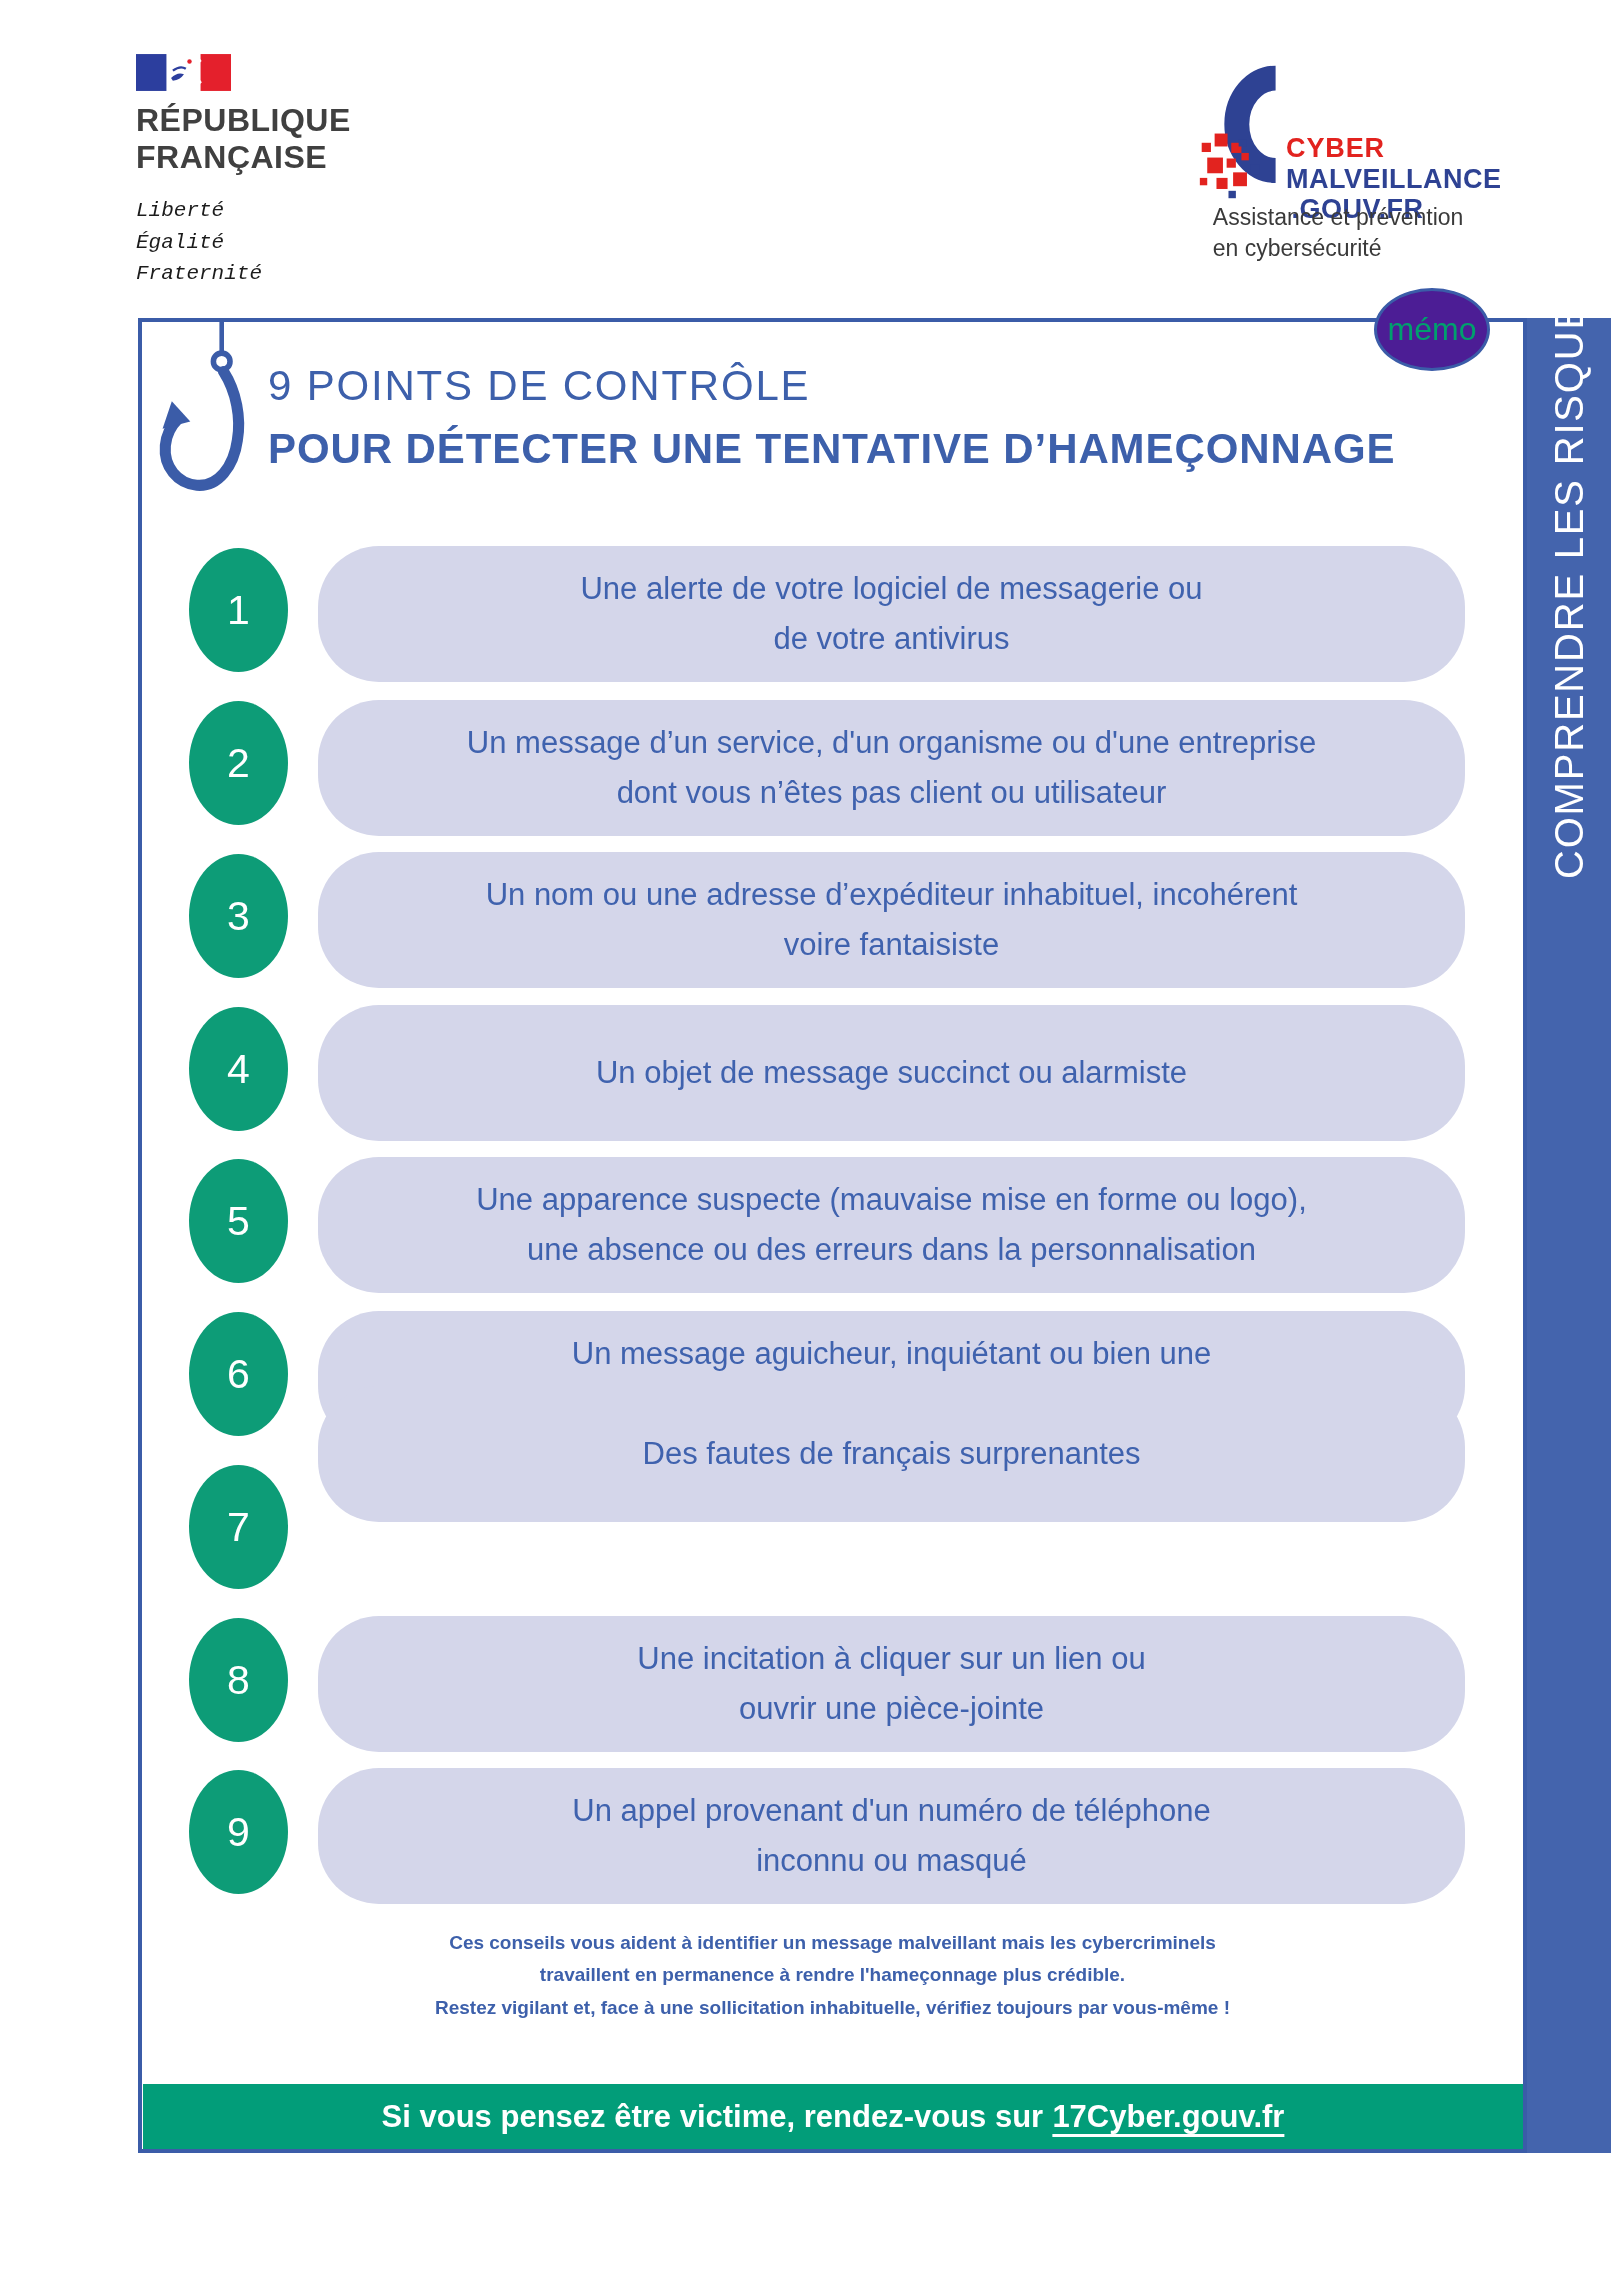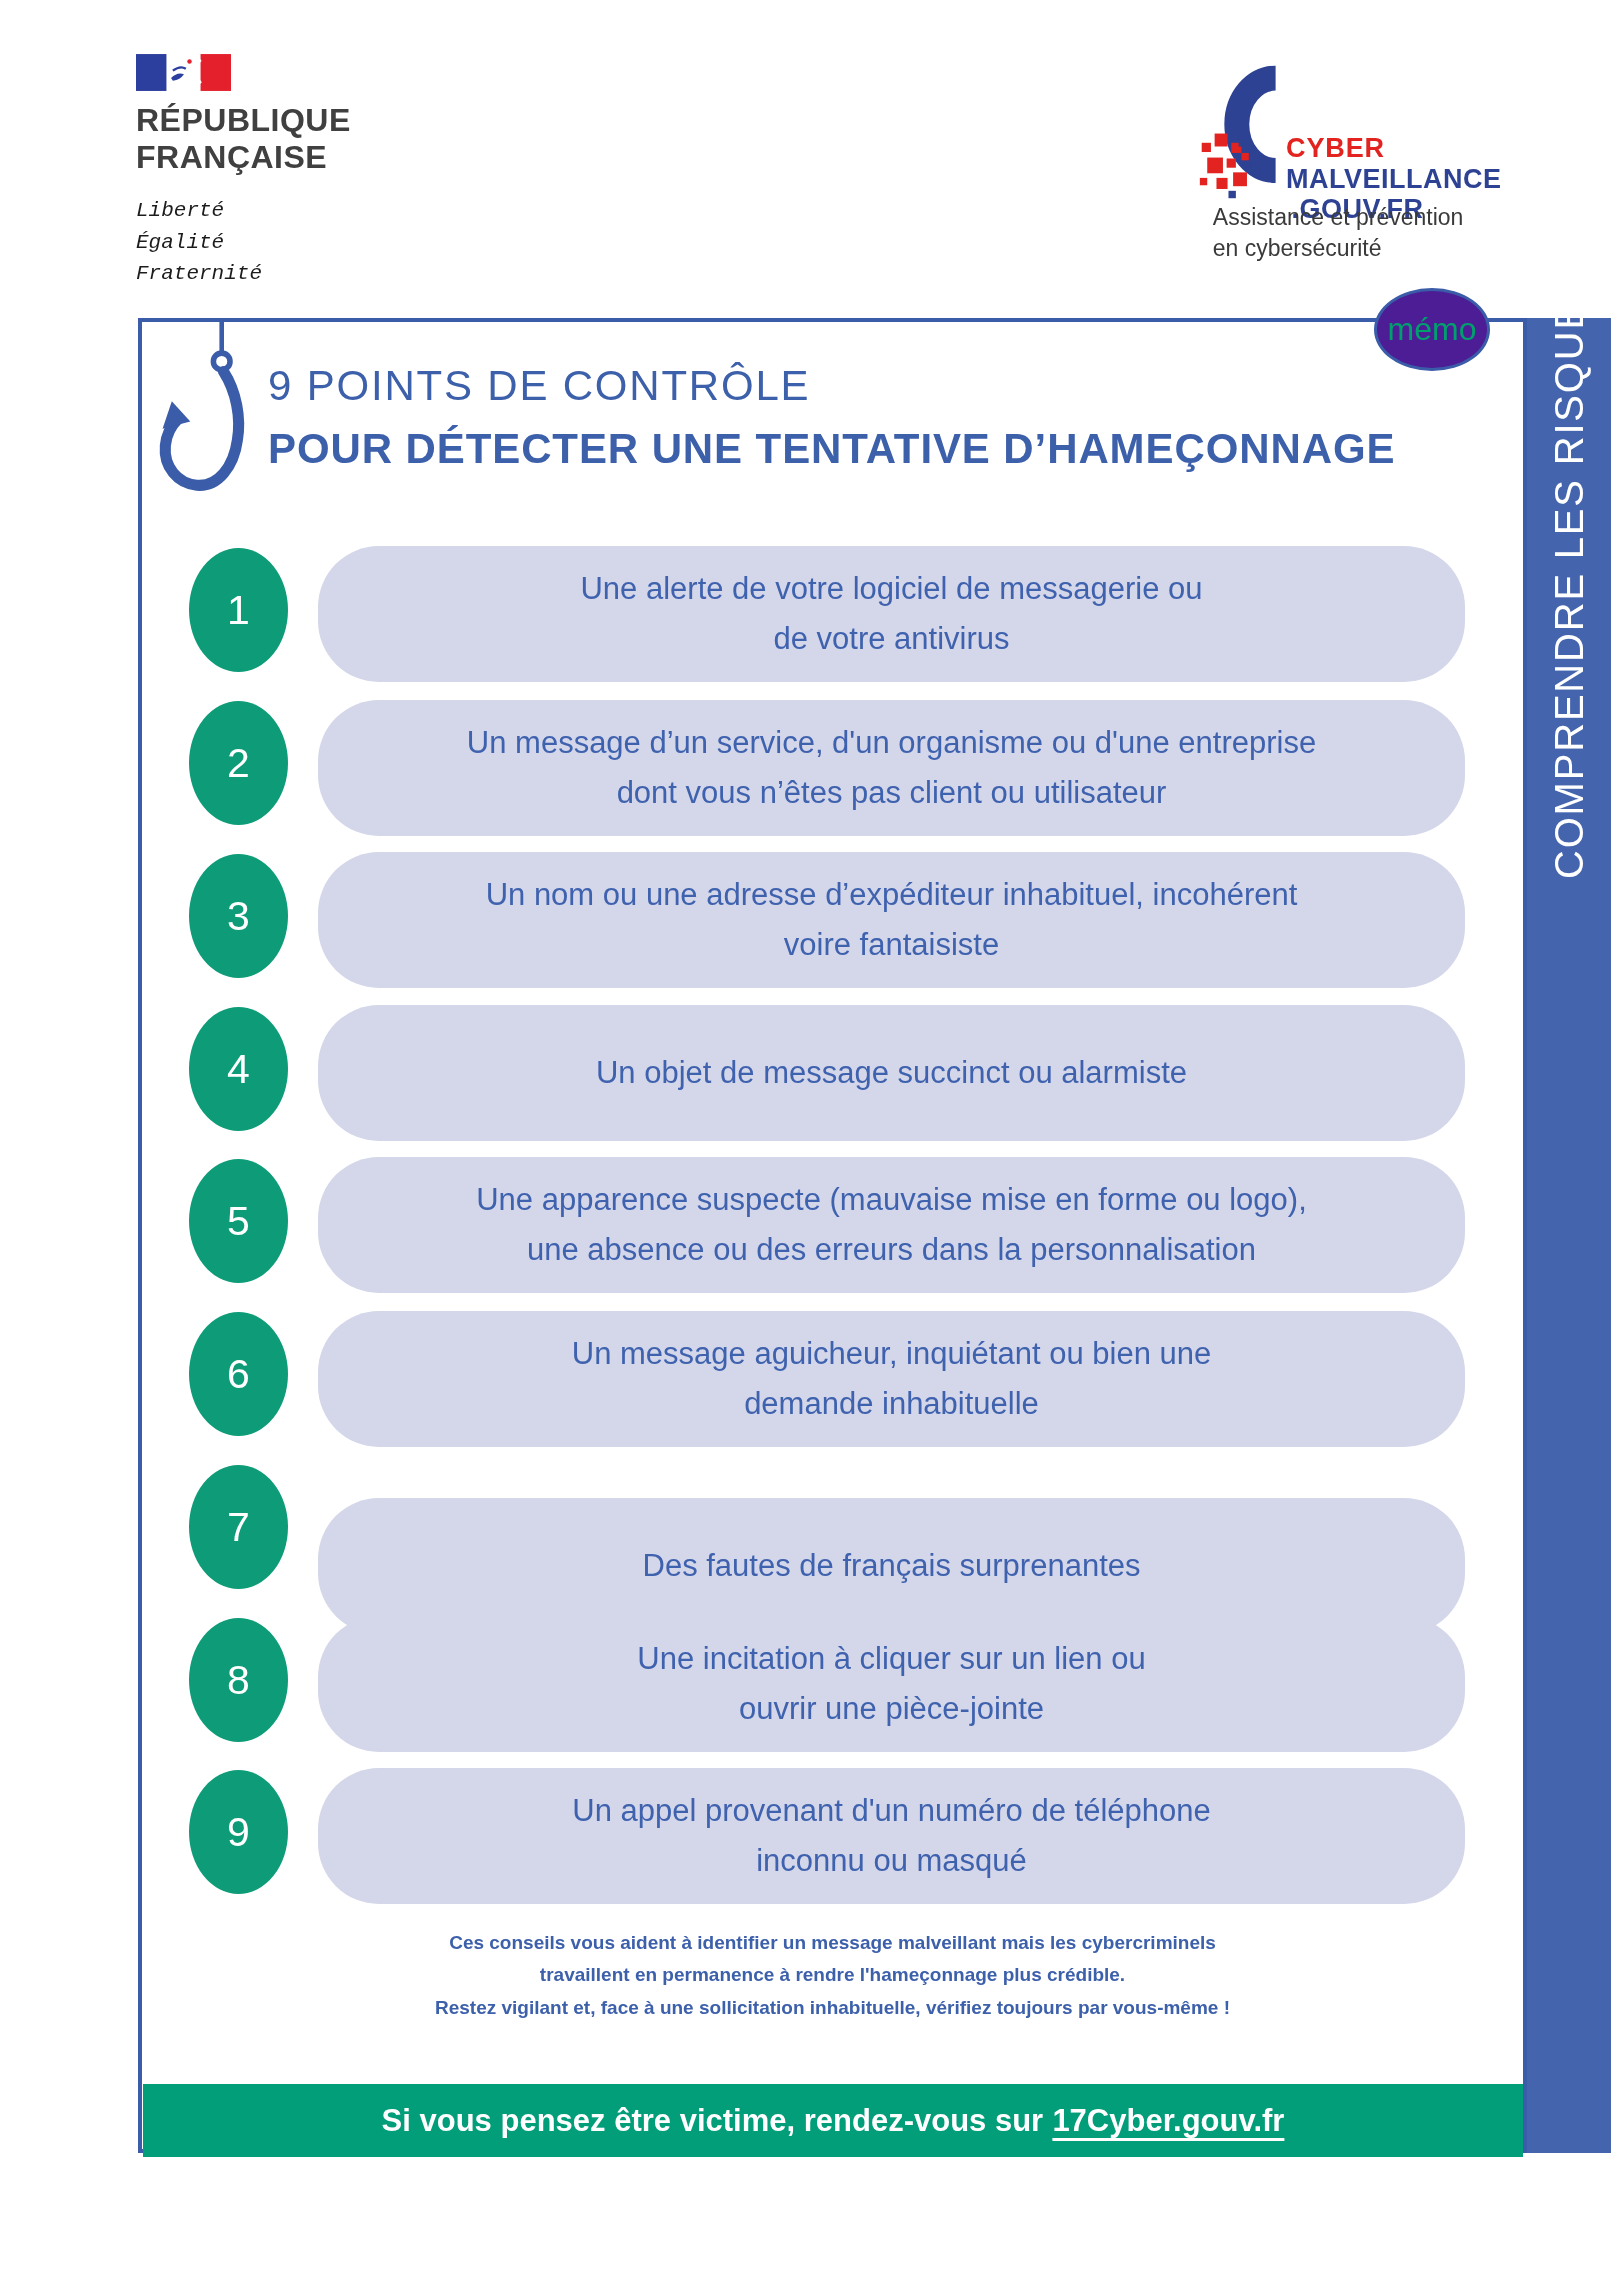--- a/index.html
+++ b/index.html
@@ -67,21 +67,21 @@
     background:var(--pill_bg);color:var(--pill_text);
     display:flex;align-items:center;justify-content:center;text-align:center;
     font-size:31px;font-weight:400;line-height:1.62;white-space:pre-line;
   }
   
   .footer-note{
     position:absolute;left:138px;top:1927px;width:1389px;text-align:center;
     font-size:19px;font-weight:700;color:var(--accent_blue);line-height:1.7;white-space:pre-line;
   }
   .banner{
-    position:absolute;left:143px;top:2084px;width:1380px;height:73px;
+    position:absolute;left:143px;top:2084px;width:1380px;height:65px;
     background:var(--banner_green);display:flex;align-items:center;justify-content:center;
     color:#ffffff;font-size:31px;font-weight:700;z-index:3;
   }
   .banner .link{
     text-decoration:underline;text-decoration-thickness:2.8px;text-underline-offset:6.5px;
     color:#ffffff;margin-left:9.2px;cursor:pointer;
   }
 </style>
 </head>
 <body>
@@ -176,21 +176,21 @@
     <div class="pill" style="top:1157px">Une apparence suspecte (mauvaise mise en forme ou logo),
 une absence ou des erreurs dans la personnalisation</div>
   </div>
   <div class="row">
     <div class="num" style="top:1312px">6</div>
     <div class="pill" style="top:1311px">Un message aguicheur, inquiétant ou bien une
 demande inhabituelle</div>
   </div>
   <div class="row">
     <div class="num" style="top:1465px">7</div>
-    <div class="pill" style="top:1498px">Des fautes de français surprenantes</div>
+    <div class="pill" style="top:1386px">Des fautes de français surprenantes</div>
   </div>
   <div class="row">
     <div class="num" style="top:1618px">8</div>
     <div class="pill" style="top:1616px">Une incitation à cliquer sur un lien ou
 ouvrir une pièce-jointe</div>
   </div>
   <div class="row">
     <div class="num" style="top:1770px">9</div>
     <div class="pill" style="top:1768px">Un appel provenant d'un numéro de téléphone
 inconnu ou masqué</div>

